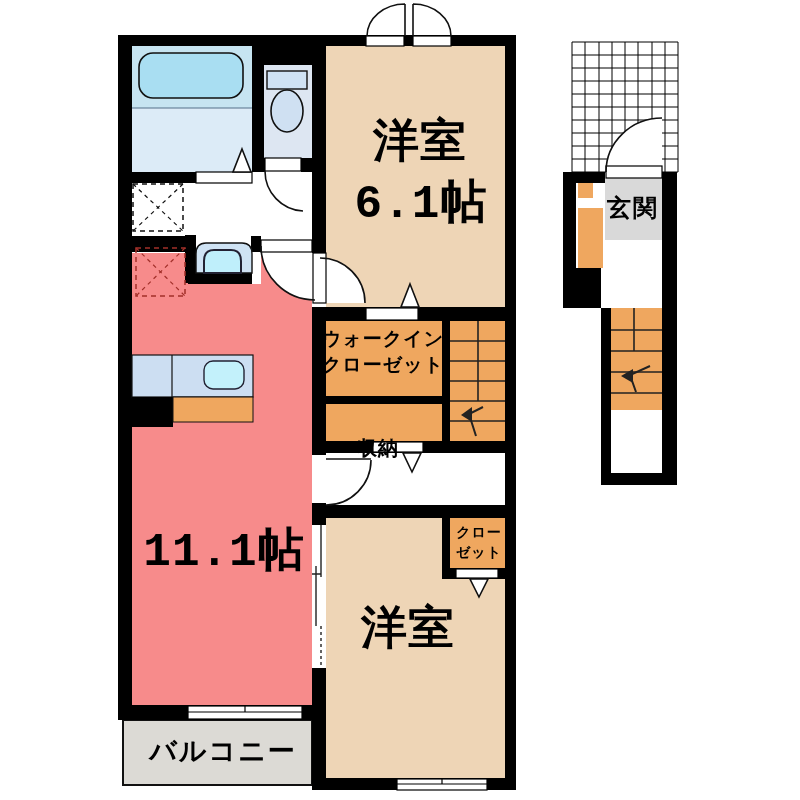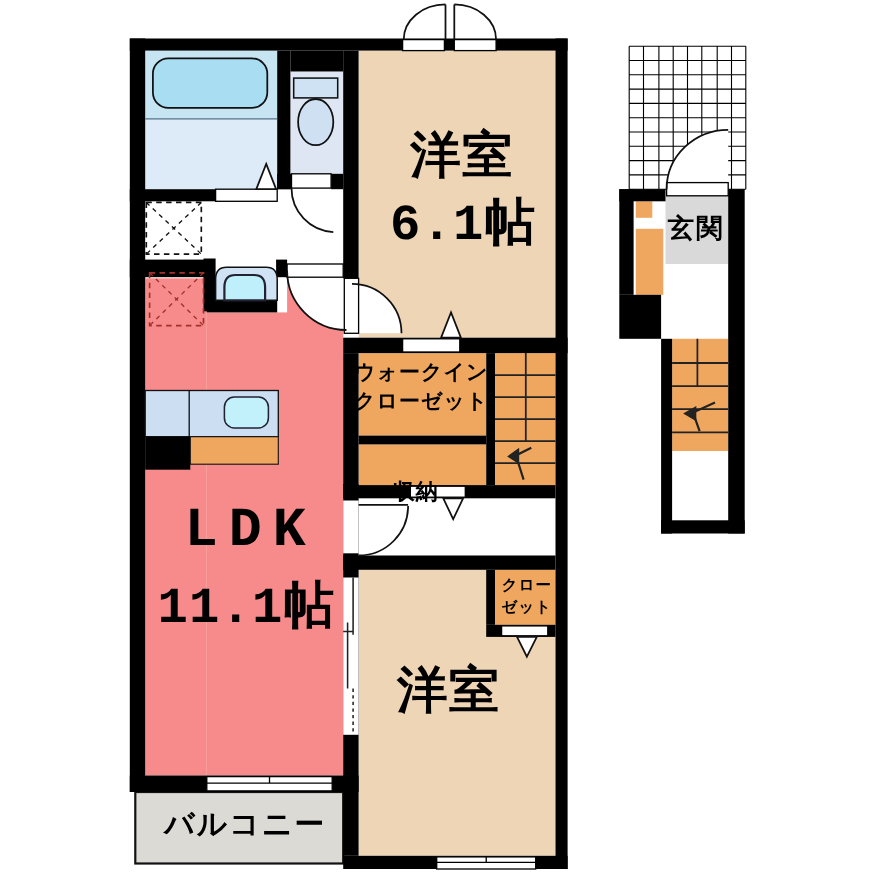--- a/index.html
+++ b/index.html
@@ -161,20 +161,19 @@
     <rect x="136" y="248" width="49" height="48" fill="none" stroke="#a3302a" stroke-width="1.5" stroke-dasharray="5,4"></rect>
     <path d="M136 248 L185 296 M185 248 L136 296" stroke="#a3302a" stroke-width="1.2" stroke-dasharray="4,4" fill="none"></path>
   </g>
 </svg>
 
 <div class="lbl lbl-big" style="left:420px;top:144px;">洋室</div>
 <div class="lbl lbl-big" style="left:421px;top:205px;">6.1帖</div>
 <div class="lbl lbl-mid" style="left:383px;top:340px;">ウォークイン</div>
 <div class="lbl lbl-mid" style="left:383px;top:366px;">クローゼット</div>
 <div class="lbl lbl-mid" style="left:378px;top:421px;font-size:20px;margin-top:29px;">収納</div>
-<div class="lbl lbl-ldk" style="left:228px;top:483px;">LDK</div>
 <div class="lbl lbl-ldksize" style="left:212px;top:553px;margin-left:12px;">11.1帖</div>
 <div class="lbl lbl-small" style="left:479px;top:533px;">クロー</div>
 <div class="lbl lbl-small" style="left:479px;top:553px;">ゼット</div>
 <div class="lbl lbl-big" style="left:408px;top:631px;">洋室</div>
 <div class="lbl lbl-balcony" style="left:223px;top:753px;">バルコニー</div>
 <div class="lbl lbl-entrance" style="left:633px;top:210px;">玄関</div>
 </div>
 
 </body></html>

